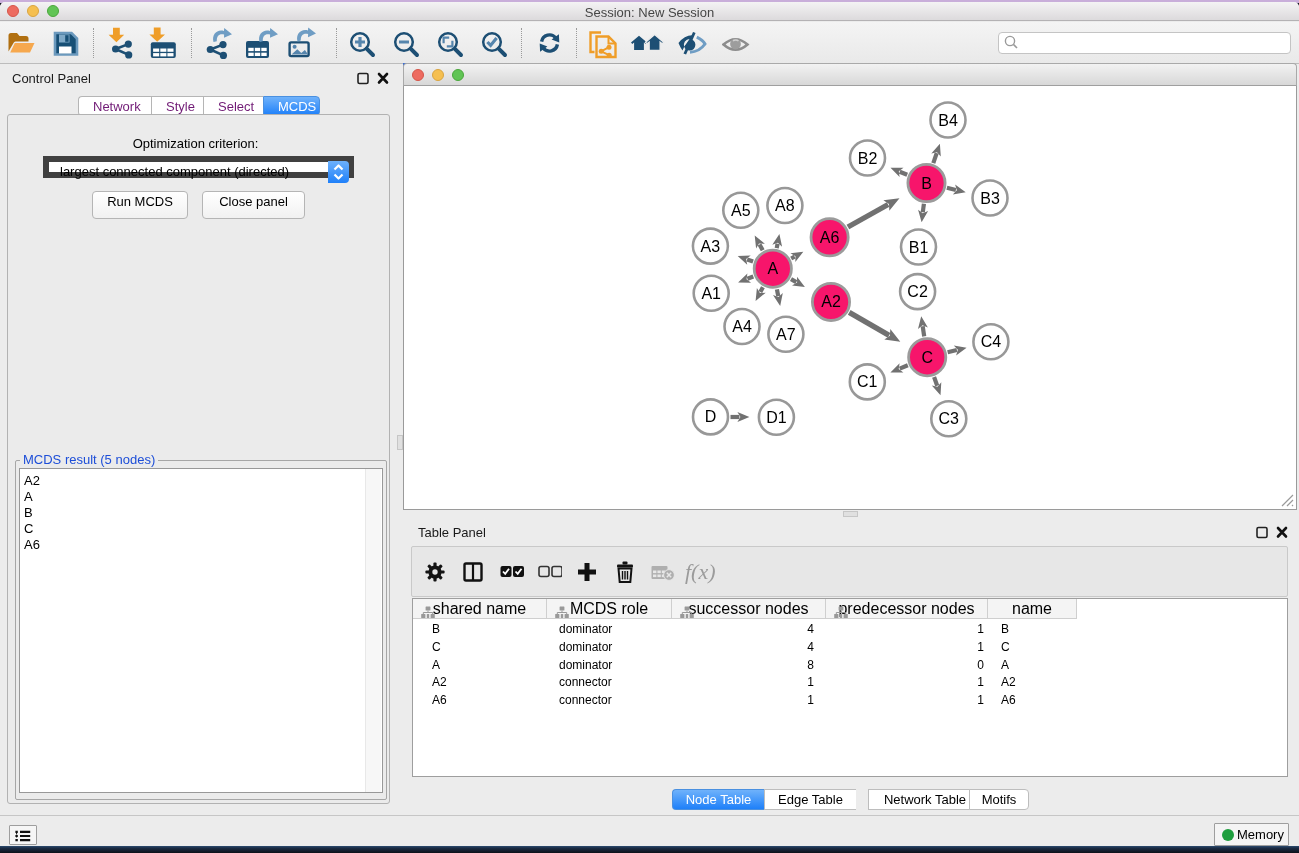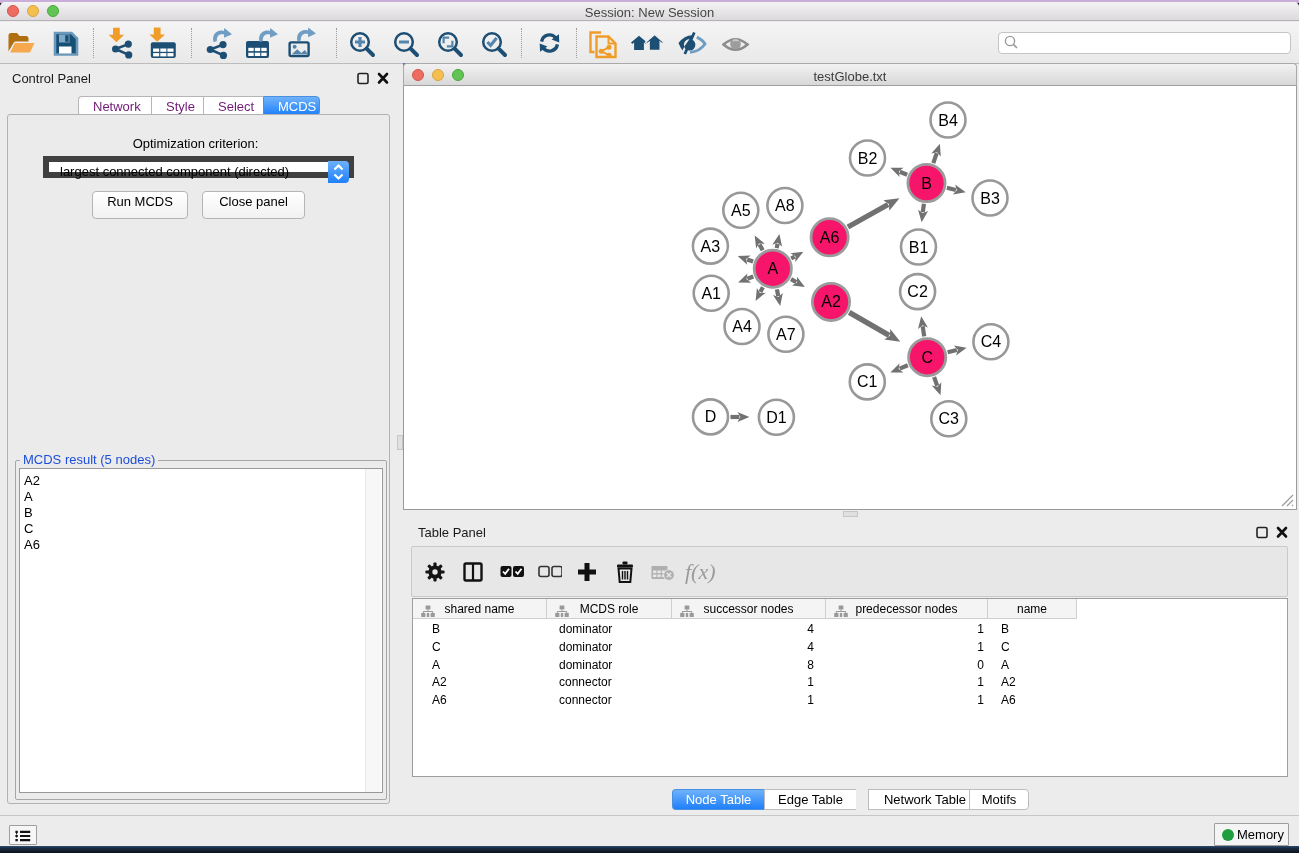--- a/index.html
+++ b/index.html
@@ -37,21 +37,21 @@
 #gtitle{position:absolute;left:0;top:0;width:100%;height:23px;background:linear-gradient(#f2f2f2,#d8d8d8);border:1px solid #a9a9a9;border-bottom:1px solid #9f9f9f;border-radius:4px 4px 0 0}
 #gtitle .tl{top:5px}#gtitle .t1{left:8px;background:#ed6b60;border:0.5px solid #d55549}
 #gtitle .t2{left:28px;background:#f5bf50;border:0.5px solid #d9a440}
 #gtitle .t3{left:48px;background:#61c455;border:0.5px solid #4aa73c}
 #gttext{position:absolute;top:5px;width:100%;text-align:center;font-size:13px;color:#3c3c3c}
 #gcanvas{position:absolute;left:0;top:23px;width:894px;height:424px;background:#fff;border:1px solid #9a9a9a;border-top:none}
 
 #tp-title{position:absolute;left:418px;top:460px;font-size:13px;color:#1a1a1a}
 #tp-toolbar{position:absolute;left:411px;top:481px;width:877px;height:51px;background:#e7e7e7;border:1px solid #c9c9c9;border-radius:2px}
 #tp-table{position:absolute;left:412px;top:533px;width:876px;height:179px;background:#fff;border:1px solid #9e9e9e}
-.th{position:absolute;top:0;height:20px;background:#f4f4f4;border-right:1px solid #cfcfcf;border-bottom:1px solid #cfcfcf;font-size:12px;text-align:center;line-height:20px;color:#000}
+.th{position:absolute;top:0;height:20px;background:#f4f4f4;border-right:1px solid #cfcfcf;border-bottom:1px solid #cfcfcf;font-size:16px;text-align:center;line-height:20px;color:#000}
 .tr{position:absolute;font-size:12px;color:#000;height:18px;line-height:18px}
 .bt{position:absolute;height:21px;background:#fff;border:1px solid #bdbdbd;border-right:none;font-size:13px;text-align:center;line-height:20px;color:#000}
 .bt.sel{background:linear-gradient(#6fb2fb,#1e80f9);color:#fff;border-color:#4a90e0}
 #statusbar{position:absolute;left:0;top:813px;width:1299px;height:31px;background:#ececec;border-top:1px solid #c6c6c6}
 #listbtn{position:absolute;left:9px;top:9px;width:28px;height:20px;background:#f6f6f6;border:1px solid #9e9e9e;border-radius:1px}
 #membtn{position:absolute;right:10px;top:7px;width:75px;height:23px;background:#f4f4f4;border:1px solid #9e9e9e;border-radius:1px;font-size:13px;color:#000;line-height:21px;padding-left:22px}
 #deskBottom{position:absolute;left:0;top:846px;width:1299px;height:7px;background:linear-gradient(#2c4c71 0%,#1b2c44 30%,#131c2c 70%,#0c1119 100%)}
 </style></head>
 <body>
 <div id="deskTop"></div>
@@ -217,21 +217,20 @@
           <div class="items">A2<br>A<br>B<br>C<br>A6</div>
           <div id="lb-sb"></div>
         </div>
     </div>
 
     <div id="gwin">
       <svg class="abs" style="left:0;top:0" width="8" height="8" viewBox="0 0 8 8">
           <path d="M0 0 H8 L5.5 2.5 H2.5 V5.5 L0 8 Z" fill="#3b6ed5"></path>
         </svg>
       <div id="gtitle">
-          <div id="gttext">testGlobe.txt</div>
           <div class="tl t1"></div>
           <div class="tl t2"></div>
           <div class="tl t3"></div>
         </div>
       <div id="gcanvas">
         <svg width="892" height="423" viewBox="404 86 892 423">
             <g stroke="#717171" fill="#717171">
 <line x1="762.7" y1="250.3" x2="759.5" y2="244.4" stroke-width="4.2"></line>
 <polygon points="764.9,243.8 754.7,235.6 756.1,248.6 759.0,243.5" stroke="none"></polygon>
 <line x1="776.7" y1="248.1" x2="777.6" y2="243.8" stroke-width="4.2"></line>

